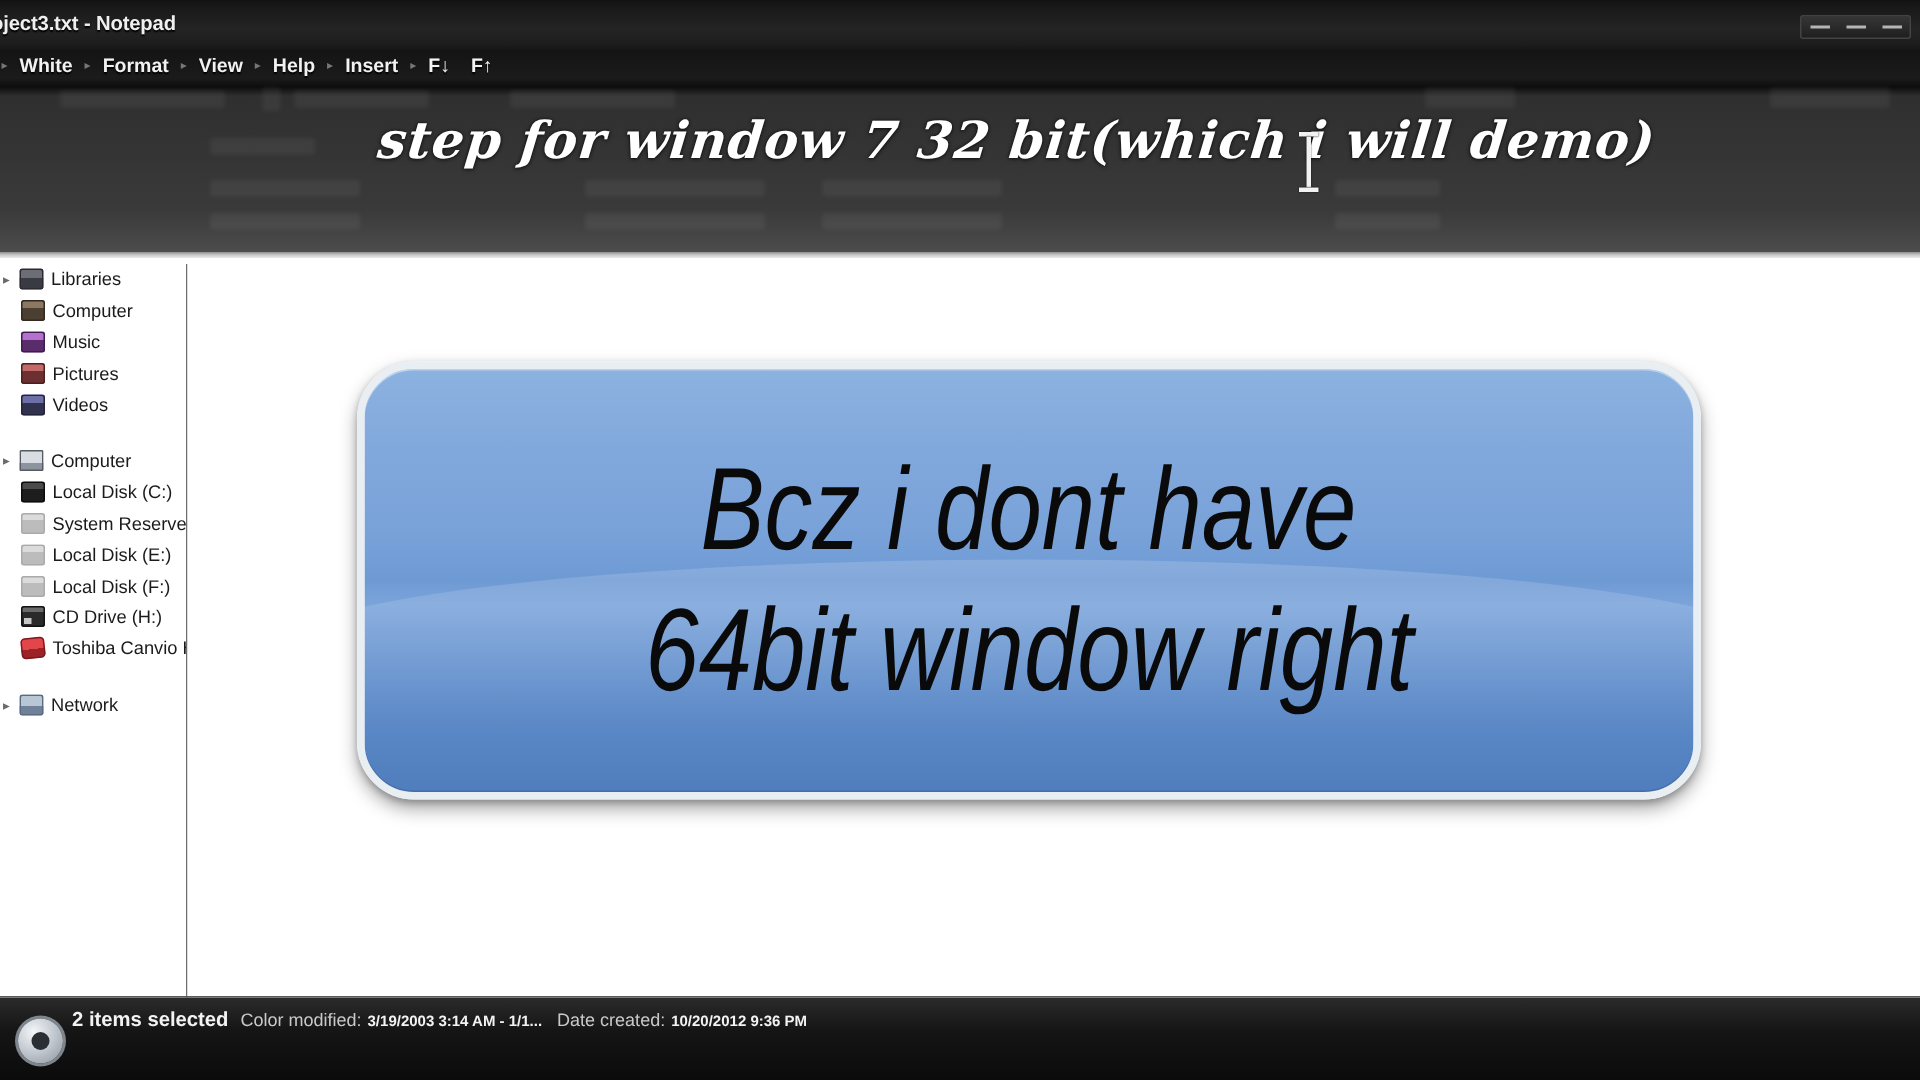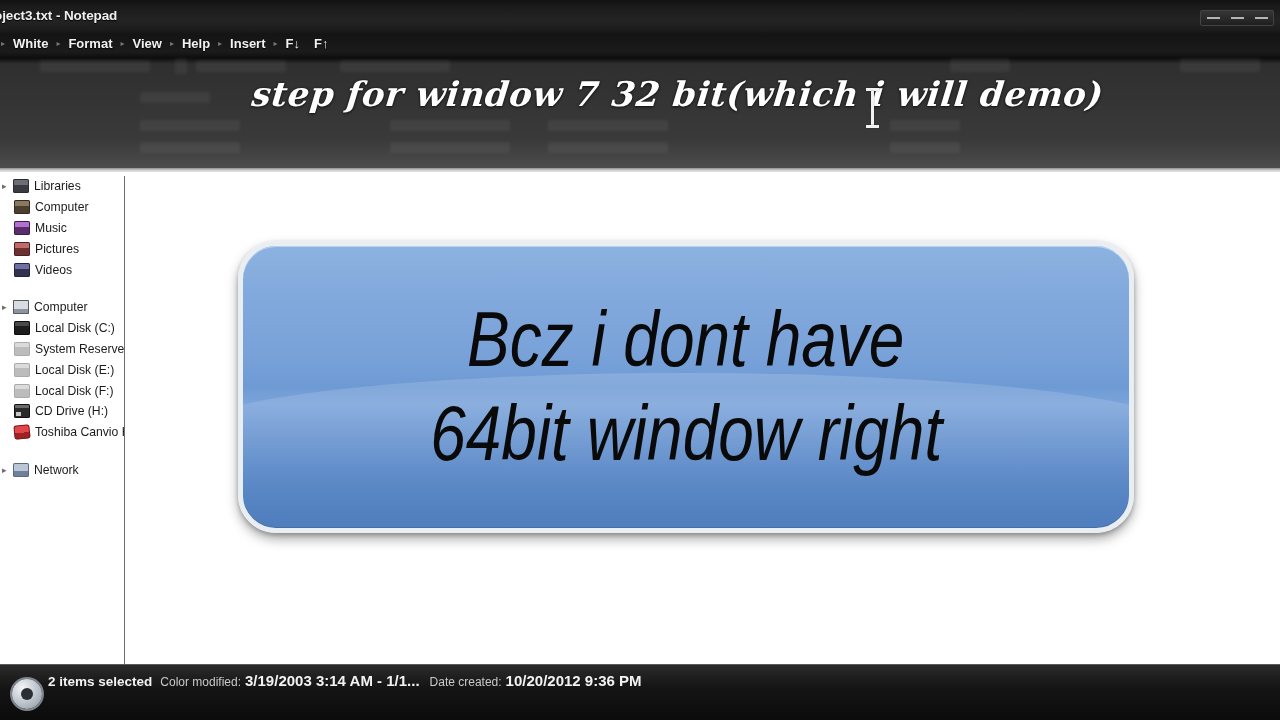--- a/index.html
+++ b/index.html
@@ -310,21 +310,21 @@
     font-weight: bold;
     color: #f3f3f3;
     margin-right: 8px;
   }
   .d-key {
     font-size: 12px;
     color: #c9c9c9;
     margin-right: 4px;
   }
   .d-val {
-    font-size: 15px;
+    font-size: 10px;
     font-weight: bold;
     color: #f3f3f3;
     margin-right: 10px;
   }
 </style>
 </head>
 <body>
 
 <div id="screen">
 

